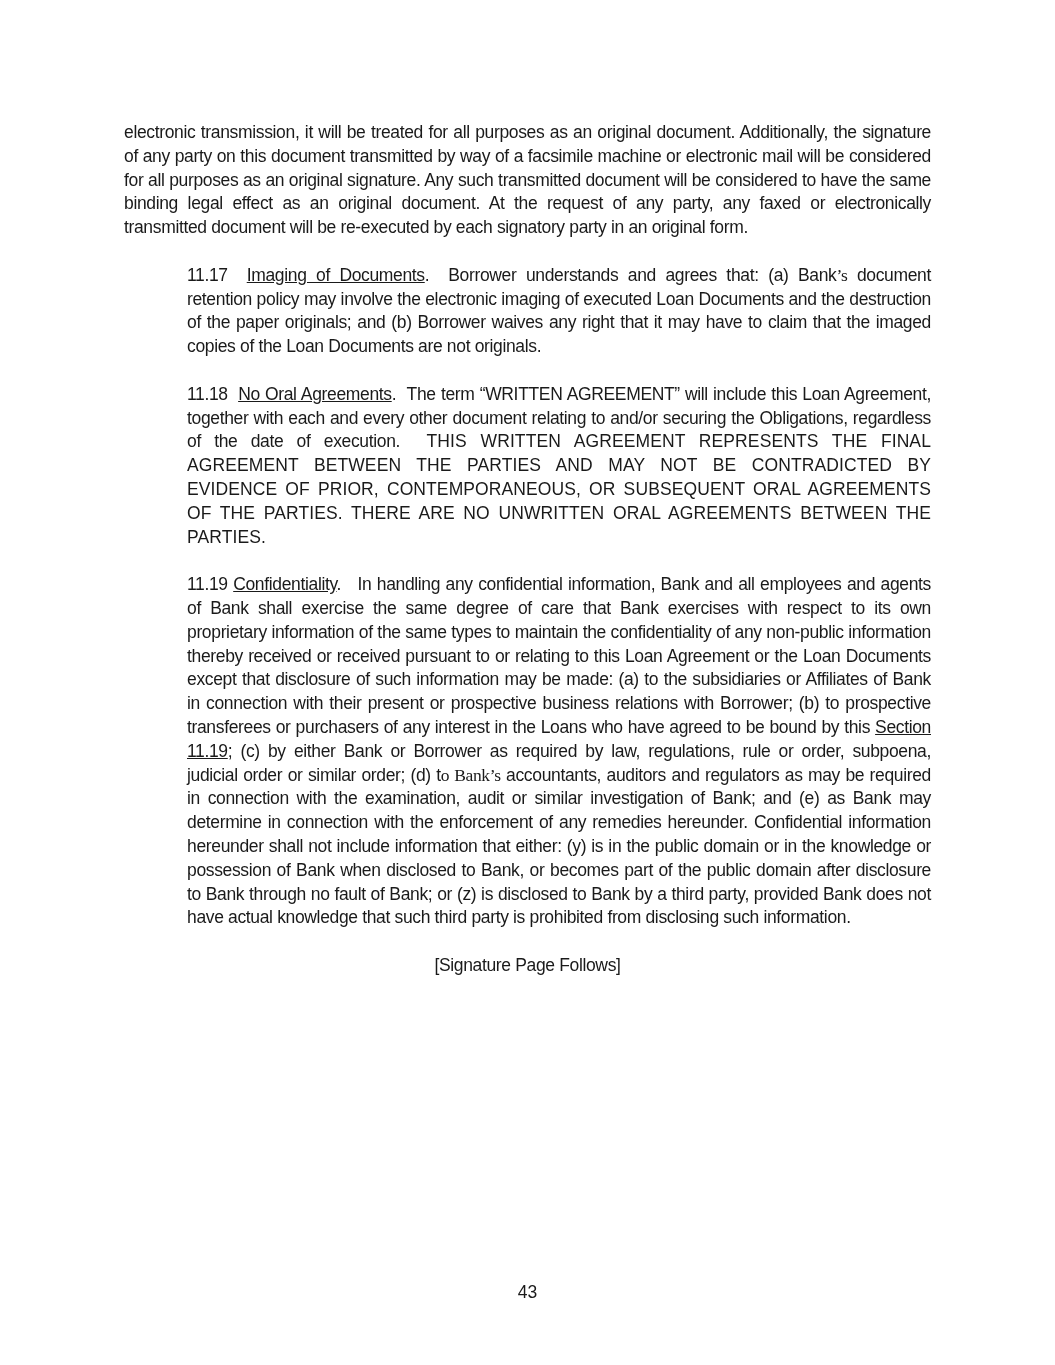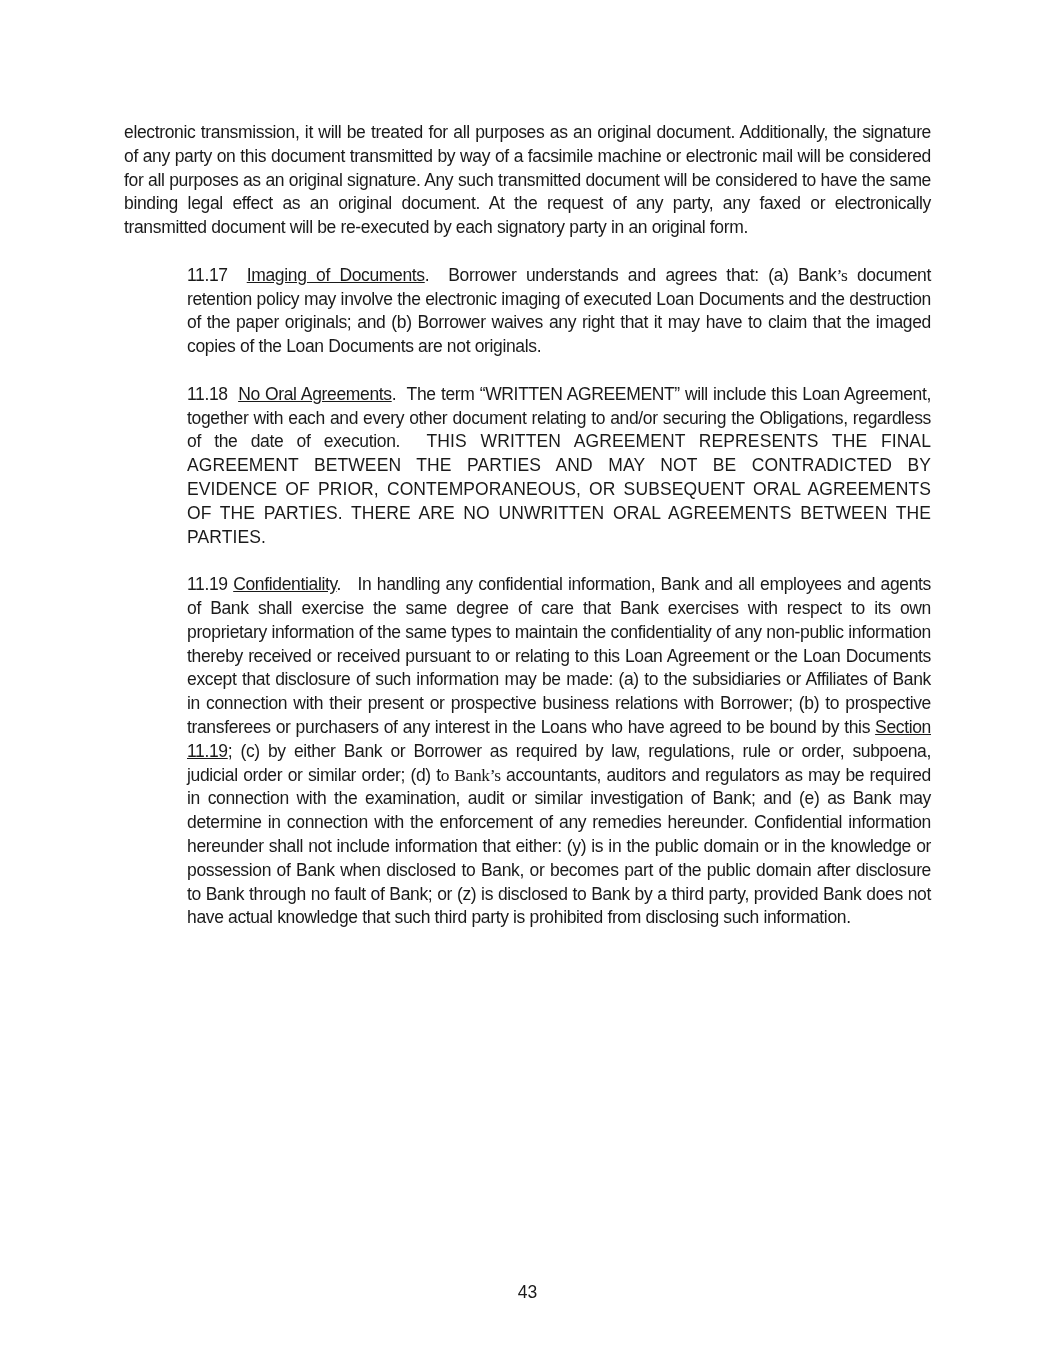--- a/index.html
+++ b/index.html
@@ -21,15 +21,16 @@
 
 <div class="page">
   <p class="para">electronic transmission, it will be treated for all purposes as an original document.  Additionally, the signature of any party on this document transmitted by way of a facsimile machine or electronic mail will be considered for all purposes as an original signature.  Any such transmitted document will be considered to have the same binding legal effect as an original document.  At the request of any party, any faxed or electronically transmitted document will be re-executed by each signatory party in an original form.</p>
 
   <p class="para indent"><span>11.17</span>&nbsp;&nbsp;<span class="u">Imaging of Documents</span>.&nbsp;&nbsp;<span>Borrower understands and agrees that: (a) Bank</span><span class="serif">’s</span><span> document retention policy may involve the electronic imaging of executed Loan Documents and the destruction of the paper originals; and (b) Borrower waives any right that it may have to claim that the imaged copies of the Loan Documents are not originals.</span></p>
 
   <p class="para indent"><span>11.18</span>&nbsp;&nbsp;<span class="u">No Oral Agreements</span>.&nbsp;&nbsp;<span>The term “WRITTEN AGREEMENT” will include this Loan Agreement, together with each and every other document relating to and/or securing the Obligations, regardless of the date of execution.</span>&nbsp;&nbsp;<span class="caps">THIS WRITTEN AGREEMENT REPRESENTS THE FINAL AGREEMENT BETWEEN THE PARTIES AND MAY NOT BE CONTRADICTED BY EVIDENCE OF PRIOR, CONTEMPORANEOUS, OR SUBSEQUENT ORAL AGREEMENTS OF THE PARTIES.  THERE ARE NO UNWRITTEN ORAL AGREEMENTS BETWEEN THE PARTIES.</span></p>
 
   <p class="para indent"><span>11.19</span>&nbsp;<span class="u">Confidentiality</span>.&nbsp;&nbsp;&nbsp;<span>In handling any confidential information, Bank and all employees and agents of Bank shall exercise the same degree of care that Bank exercises with respect to its own proprietary information of the same types to maintain the confidentiality of any non-public information thereby received or received pursuant to or relating to this Loan Agreement or the Loan Documents except that disclosure of such information may be made: (a) to the subsidiaries or Affiliates of Bank in connection with their present or prospective business relations with Borrower; (b) to prospective transferees or purchasers of any interest in the Loans who have agreed to be bound by this </span><span class="u">Section 11.19</span><span>; (c) by either Bank or Borrower as required by law, regulations, rule or order, subpoena, judicial order or similar order; (d) t</span><span class="serif">o Bank’s</span><span> accountants, auditors and regulators as may be required in connection with the examination, audit or similar investigation of Bank; and (e) as Bank may determine in connection with the enforcement of any remedies hereunder.  Confidential information hereunder shall not include information that either: (y) is in the public domain or in the knowledge or possession of Bank when disclosed to Bank, or becomes part of the public domain after disclosure to Bank through no fault of Bank; or (z) is disclosed to Bank by a third party, provided Bank does not have actual knowledge that such third party is prohibited from disclosing such information.</span></p>
 
+  <p class="center">[Signature Page Follows]</p>
 </div>
 
 <div class="pageno">43</div>
 
 </body></html>

